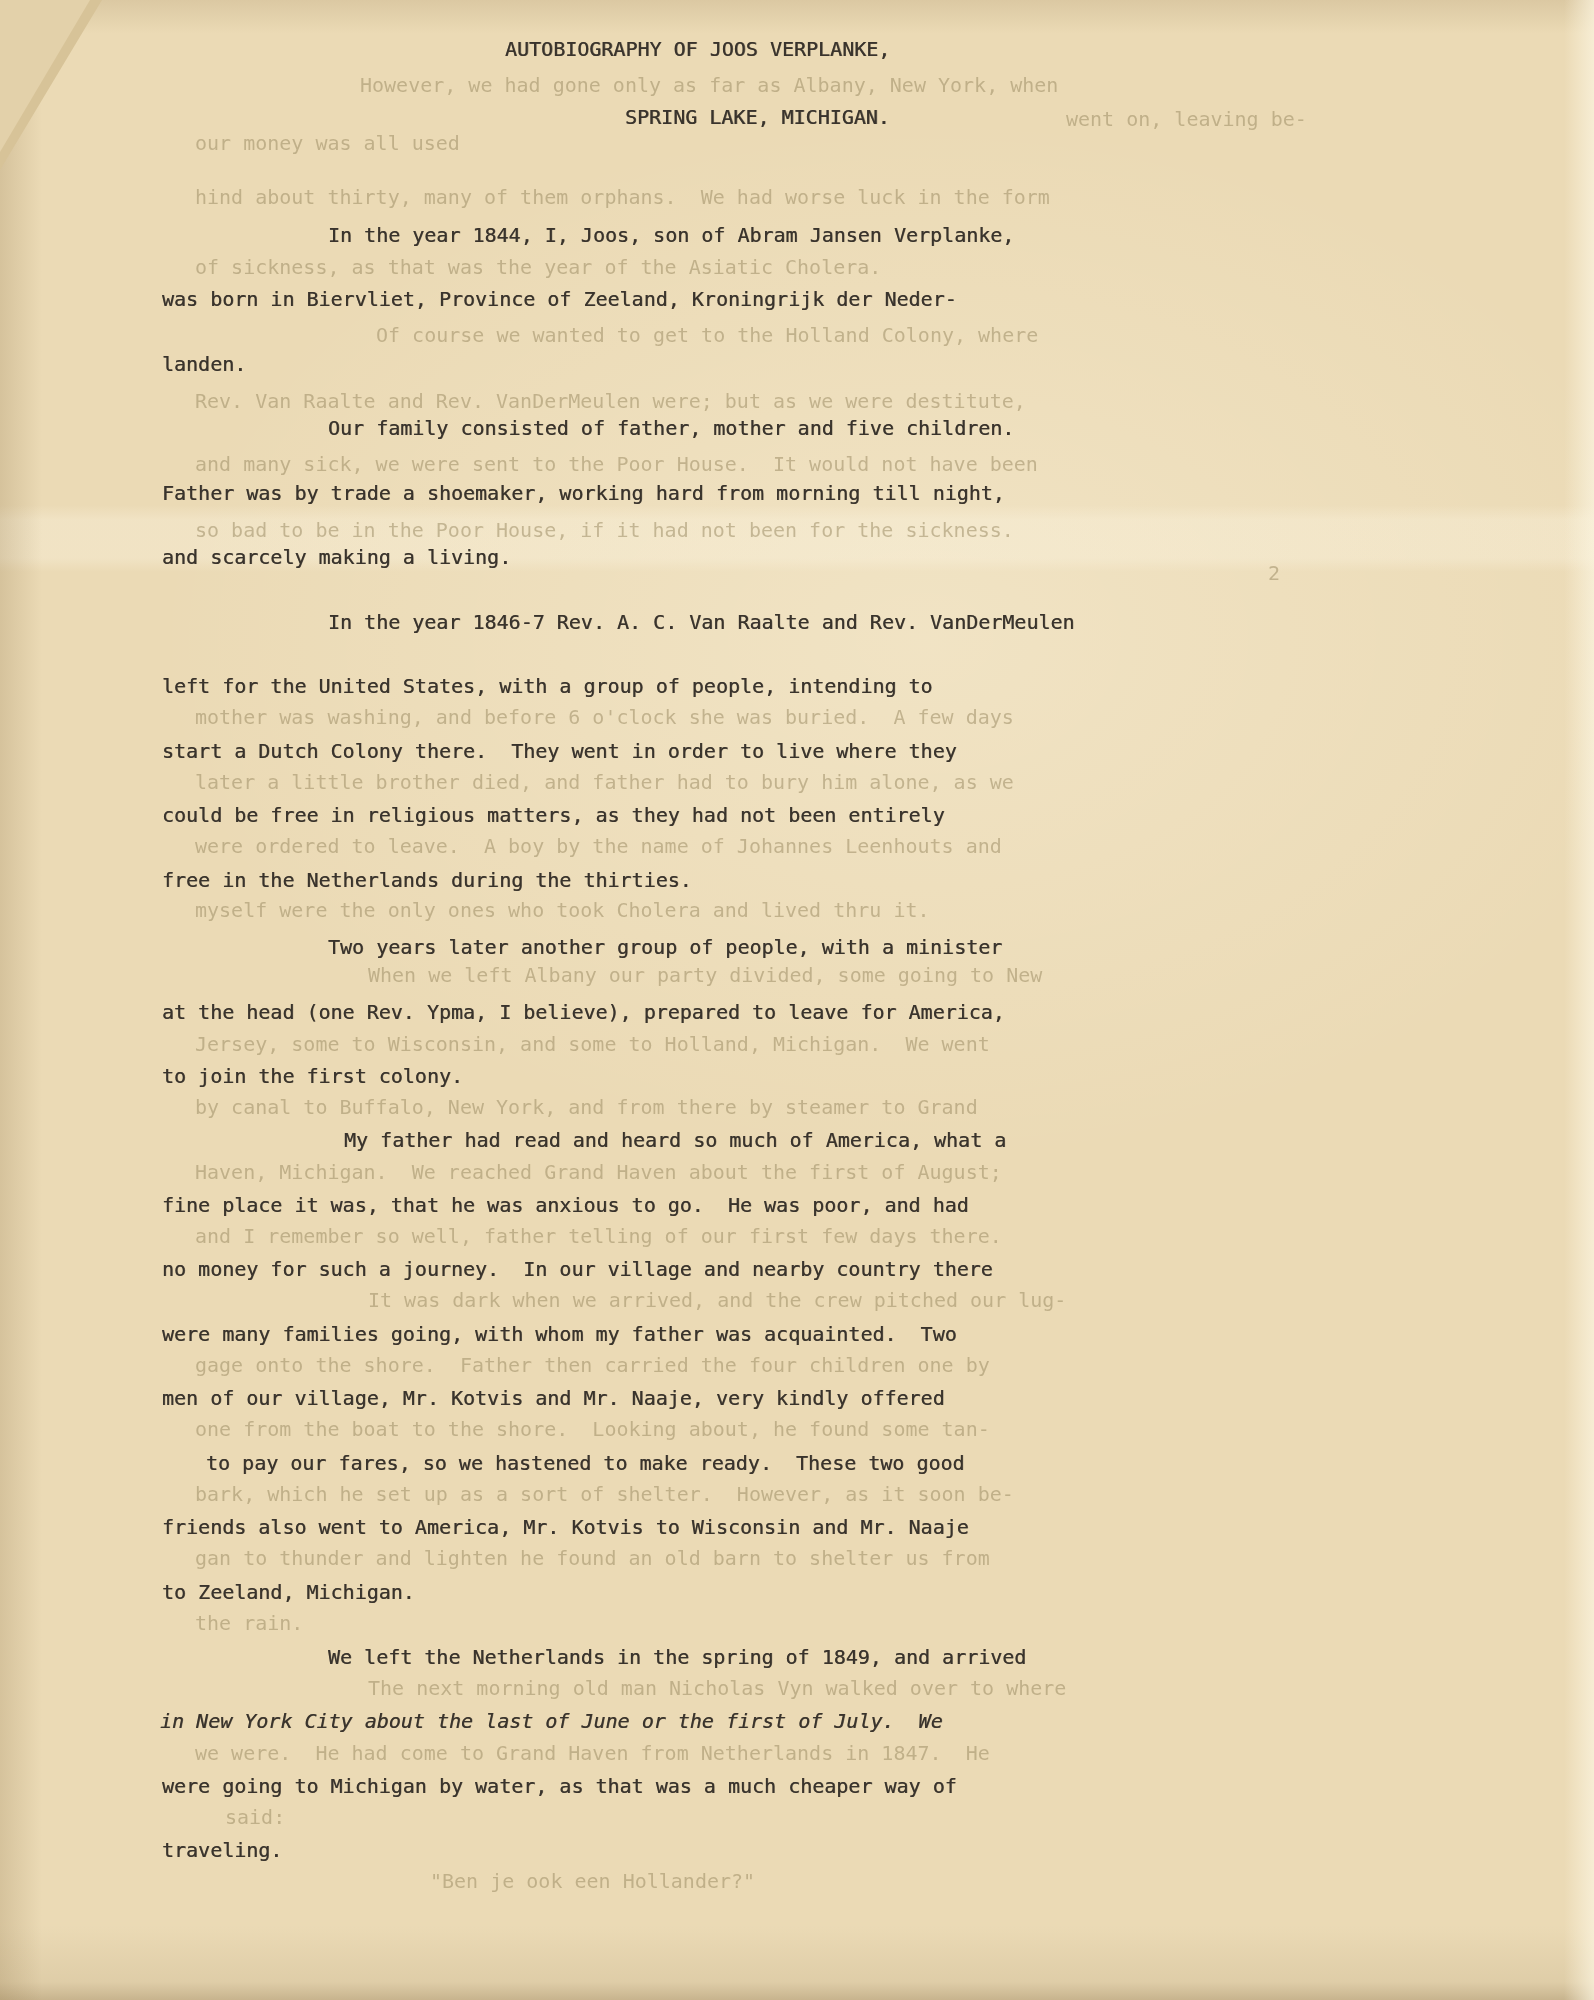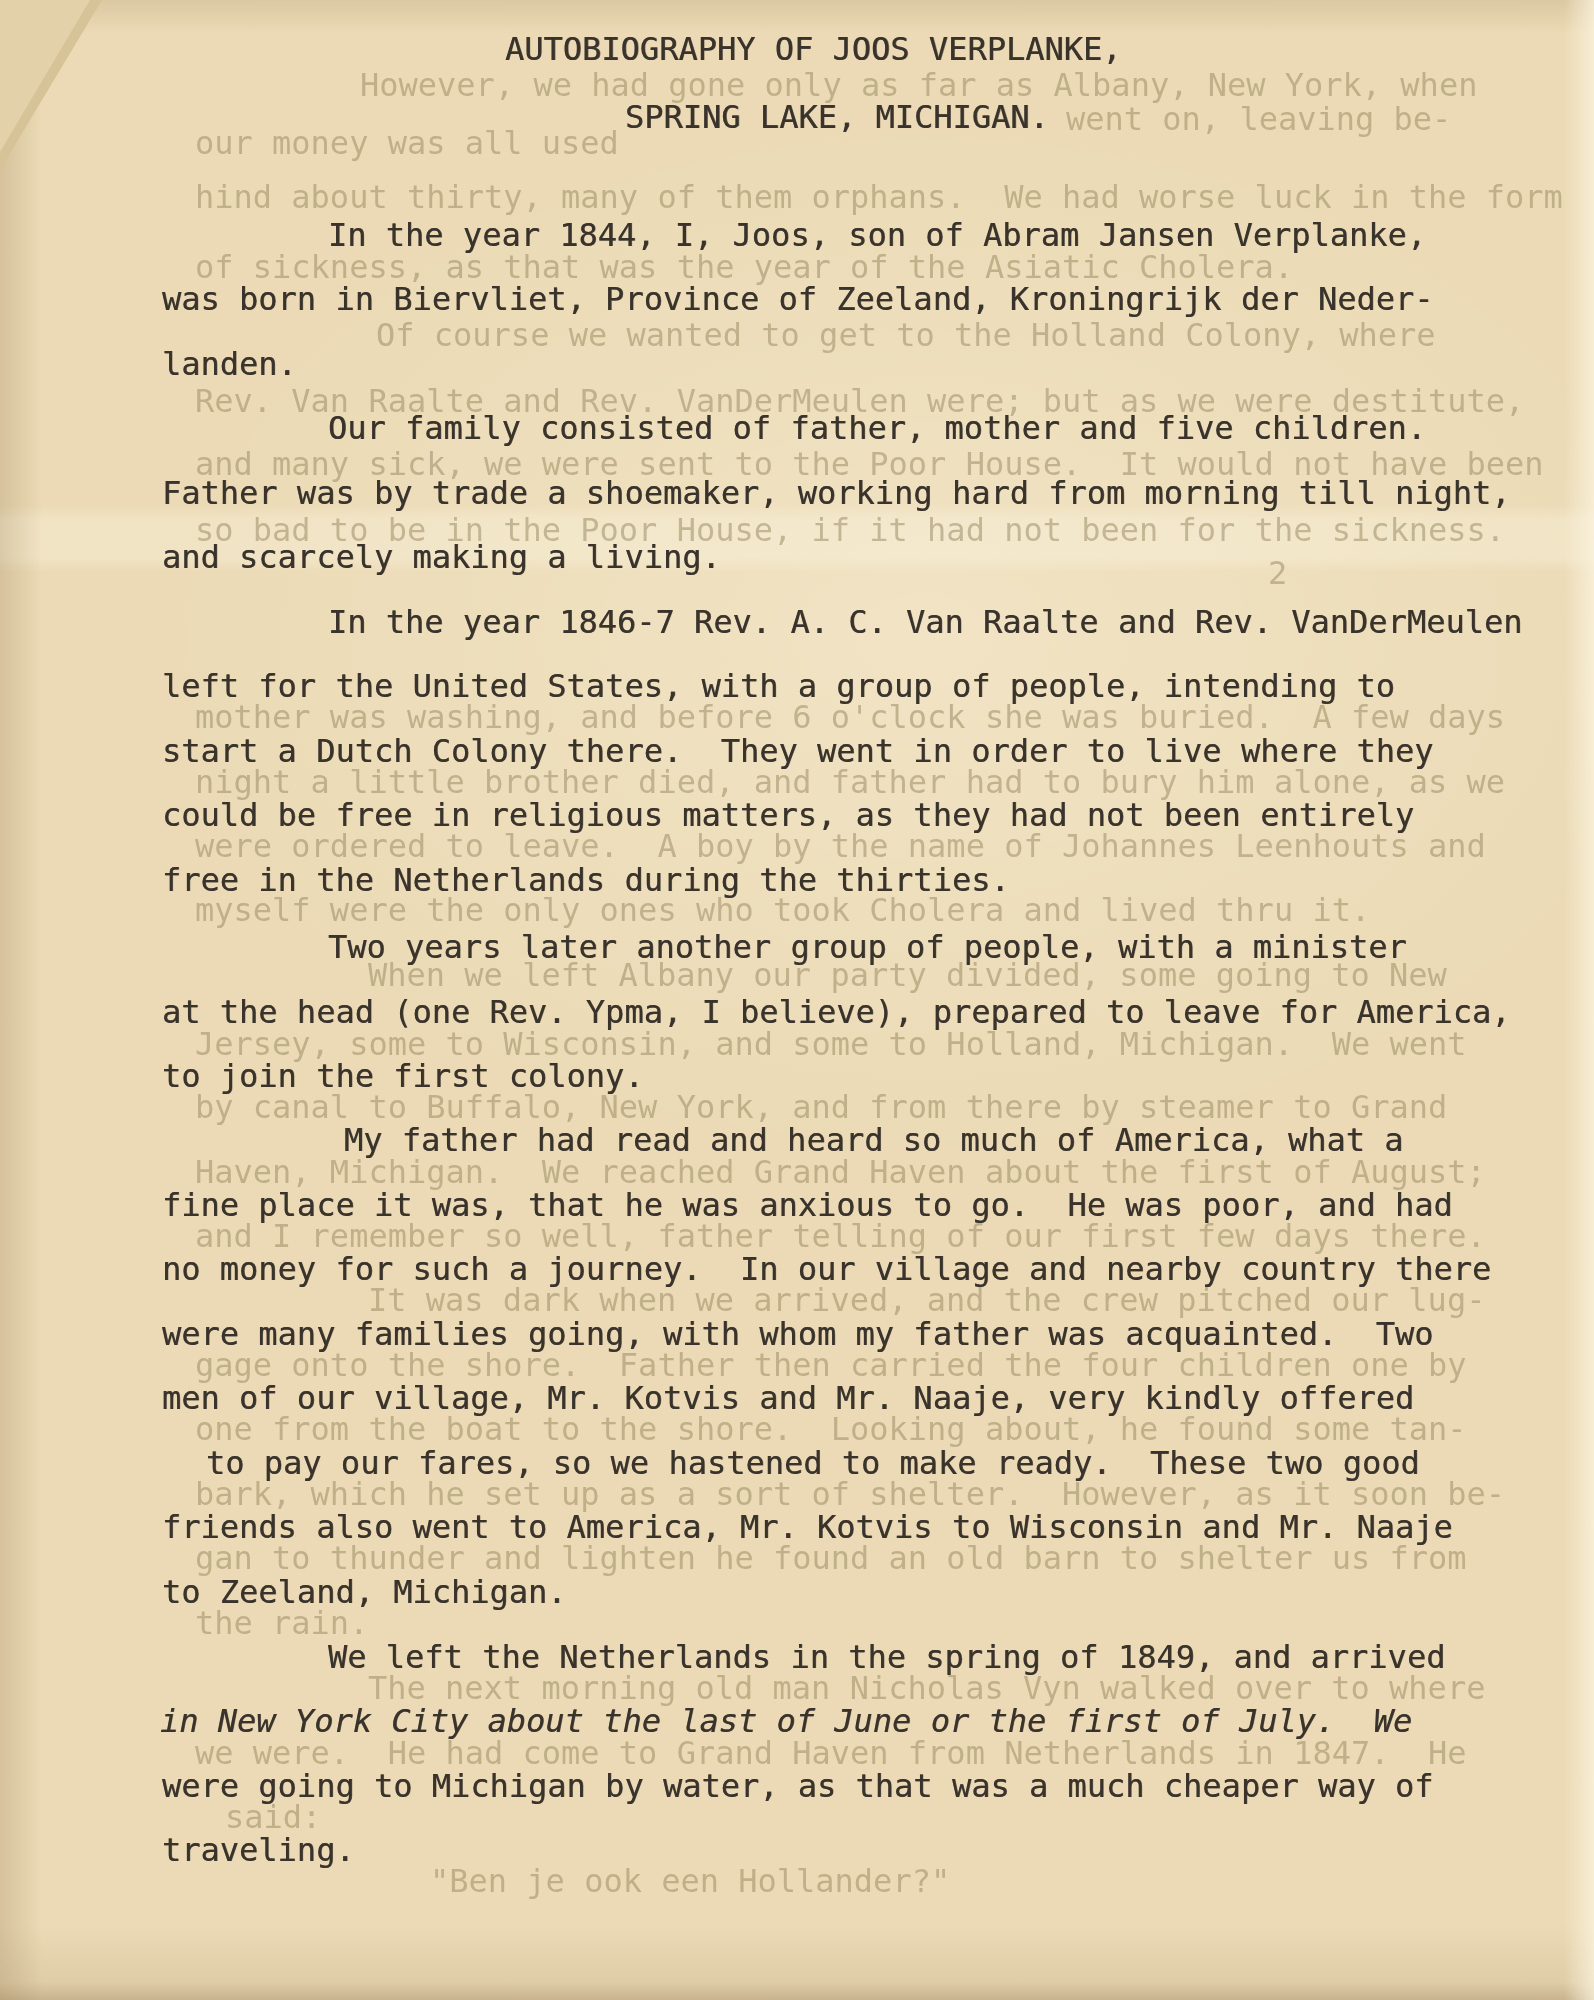--- a/index.html
+++ b/index.html
@@ -23,21 +23,21 @@
     position:absolute;top:0;left:0;width:102px;height:170px;
     clip-path:polygon(0 0,102px 0,0 170px);
     background:#d7c398;
   }
   .fold-inner{
     position:absolute;top:0;left:0;width:90px;height:152px;
     clip-path:polygon(0 0,90px 0,0 152px);
     background:#e3d1aa;
   }
   .line{
-    position:absolute;white-space:pre;font-size:32px;line-height:34px;
+    position:absolute;white-space:pre;font-size:20px;line-height:34px;
   }
   .line.main{
     color:var(--ink,#39332c);
     text-shadow:0.5px 0 0 rgba(57,51,44,0.55), 0 0.4px 0 rgba(57,51,44,0.35);
   }
   .line.ghost{
     color:var(--ghost,#9a8a62);
     opacity:0.52;
     filter:blur(0.4px);
   }
@@ -58,21 +58,21 @@
     <div class="line ghost" style="top: 102px; left: 195px; margin-top: 24px;">our money was all used</div>
     <div class="line ghost" style="top: 102px; left: 1066px;">went on, leaving be-</div>
     <div class="line ghost" style="top: 180px; left: 195px;">hind about thirty, many of them orphans.  We had worse luck in the form</div>
     <div class="line ghost" style="top: 250px; left: 195px;">of sickness, as that was the year of the Asiatic Cholera.</div>
     <div class="line ghost" style="top: 318px; left: 376px;">Of course we wanted to get to the Holland Colony, where</div>
     <div class="line ghost" style="top: 384px; left: 195px;">Rev. Van Raalte and Rev. VanDerMeulen were; but as we were destitute,</div>
     <div class="line ghost" style="top: 447px; left: 195px;">and many sick, we were sent to the Poor House.  It would not have been</div>
     <div class="line ghost" style="top: 513px; left: 195px;">so bad to be in the Poor House, if it had not been for the sickness.</div>
     <div class="line ghost" style="top: 556px; left: 1268px;">2</div>
     <div class="line ghost" style="top: 700px; left: 195px;">mother was washing, and before 6 o'clock she was buried.  A few days</div>
-    <div class="line ghost" style="top: 765px; left: 195px;">night a little brother died, and father had to bury him alone, as we</div>
+    <div class="line ghost" style="top: 765px; left: 195px;">later a little brother died, and father had to bury him alone, as we</div>
     <div class="line ghost" style="top: 829px; left: 195px;">were ordered to leave.  A boy by the name of Johannes Leenhouts and</div>
     <div class="line ghost" style="top: 893px; left: 195px;">myself were the only ones who took Cholera and lived thru it.</div>
     <div class="line ghost" style="top: 958px; left: 368px;">When we left Albany our party divided, some going to New</div>
     <div class="line ghost" style="top: 1027px; left: 195px;">Jersey, some to Wisconsin, and some to Holland, Michigan.  We went</div>
     <div class="line ghost" style="top: 1090px; left: 195px;">by canal to Buffalo, New York, and from there by steamer to Grand</div>
     <div class="line ghost" style="top: 1155px; left: 195px;">Haven, Michigan.  We reached Grand Haven about the first of August;</div>
     <div class="line ghost" style="top: 1219px; left: 195px;">and I remember so well, father telling of our first few days there.</div>
     <div class="line ghost" style="top: 1283px; left: 368px;">It was dark when we arrived, and the crew pitched our lug-</div>
     <div class="line ghost" style="top: 1348px; left: 195px;">gage onto the shore.  Father then carried the four children one by</div>
     <div class="line ghost" style="top: 1412px; left: 195px;">one from the boat to the shore.  Looking about, he found some tan-</div>

